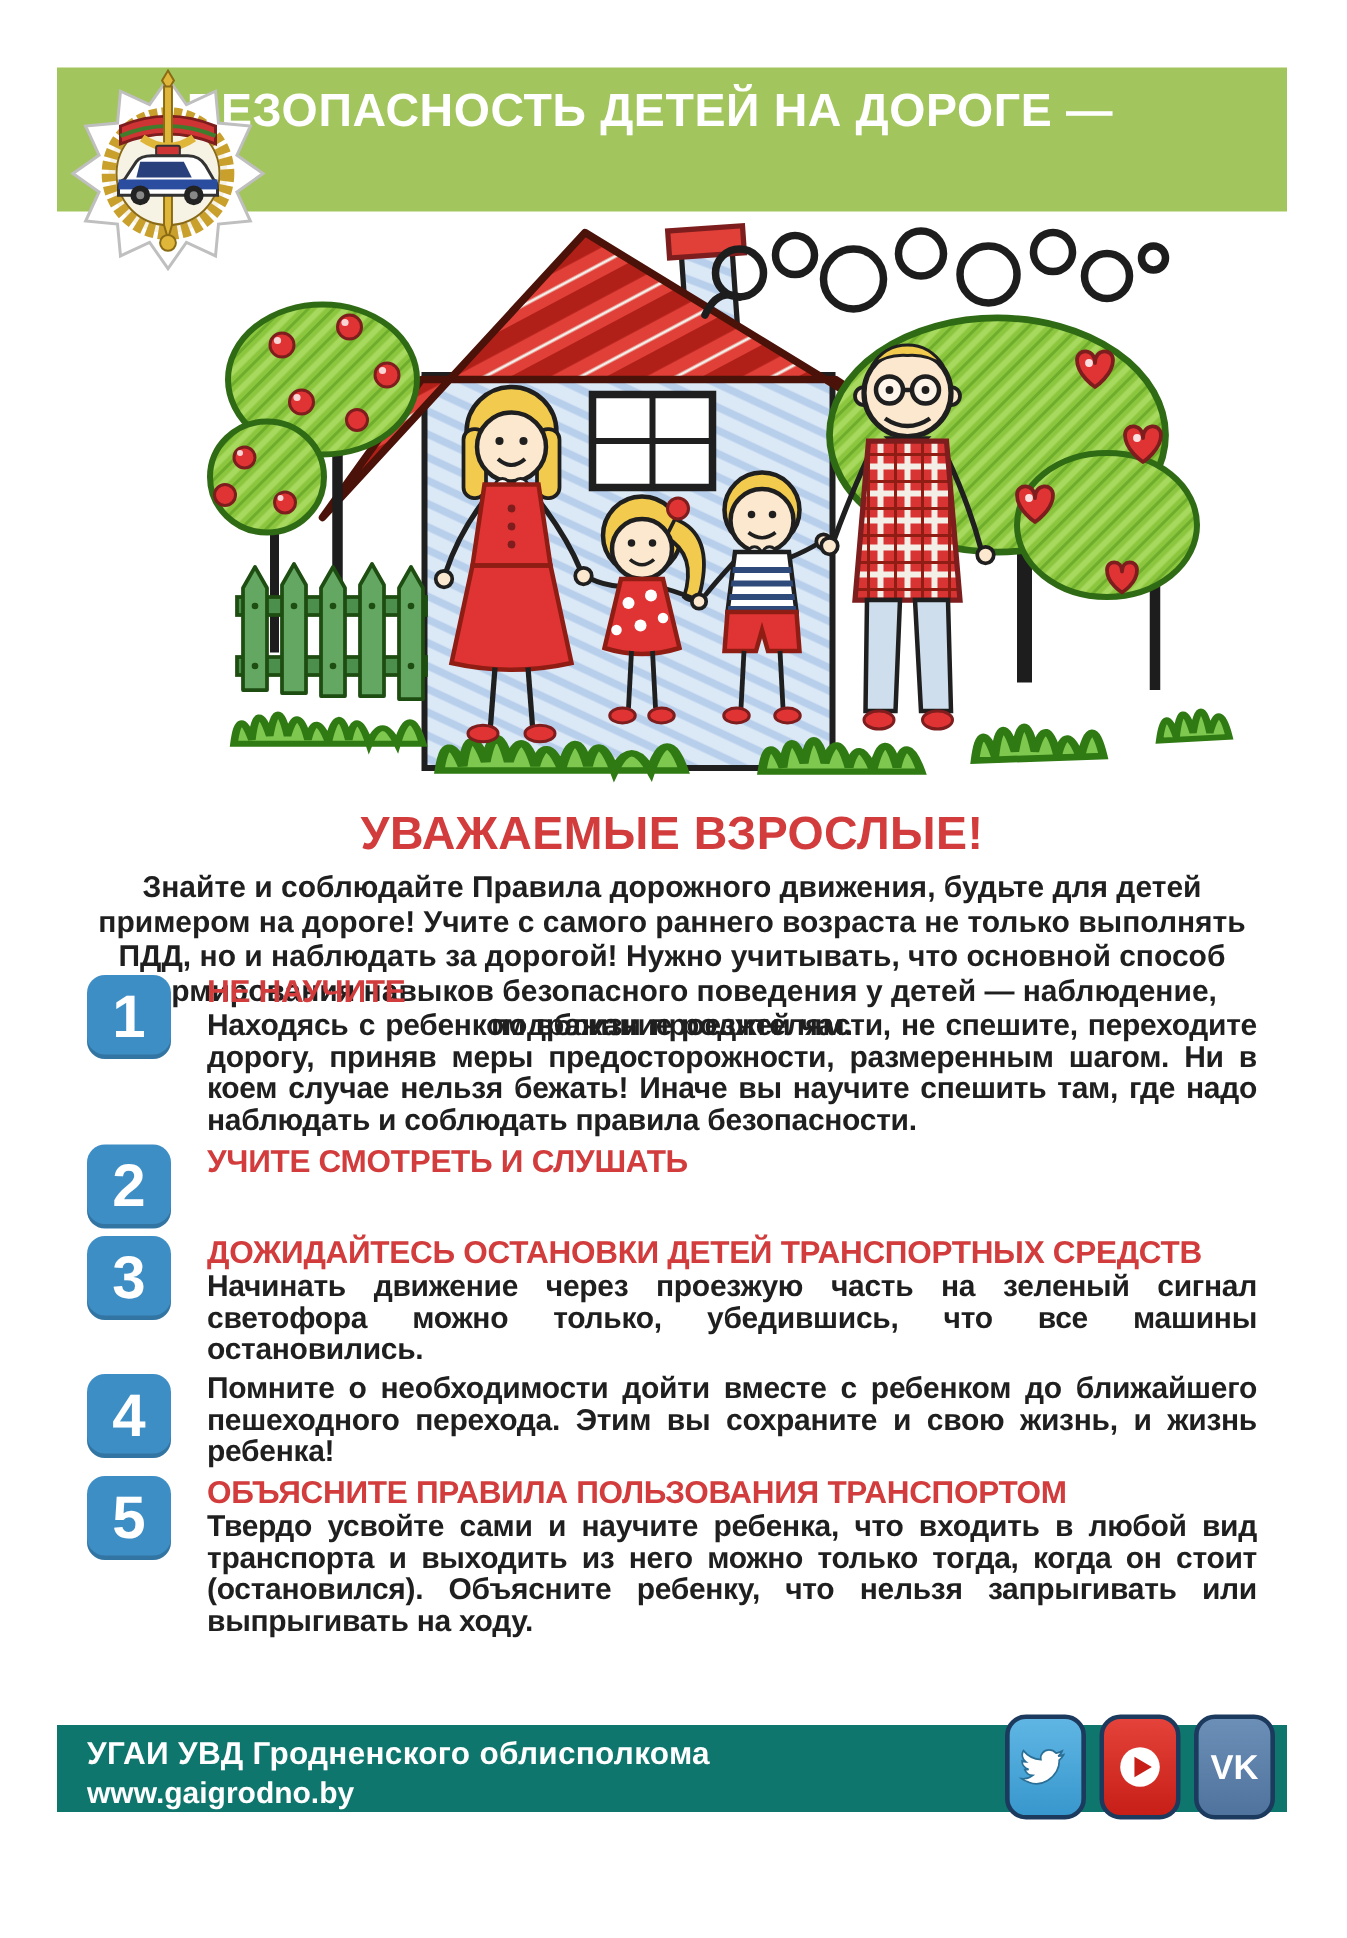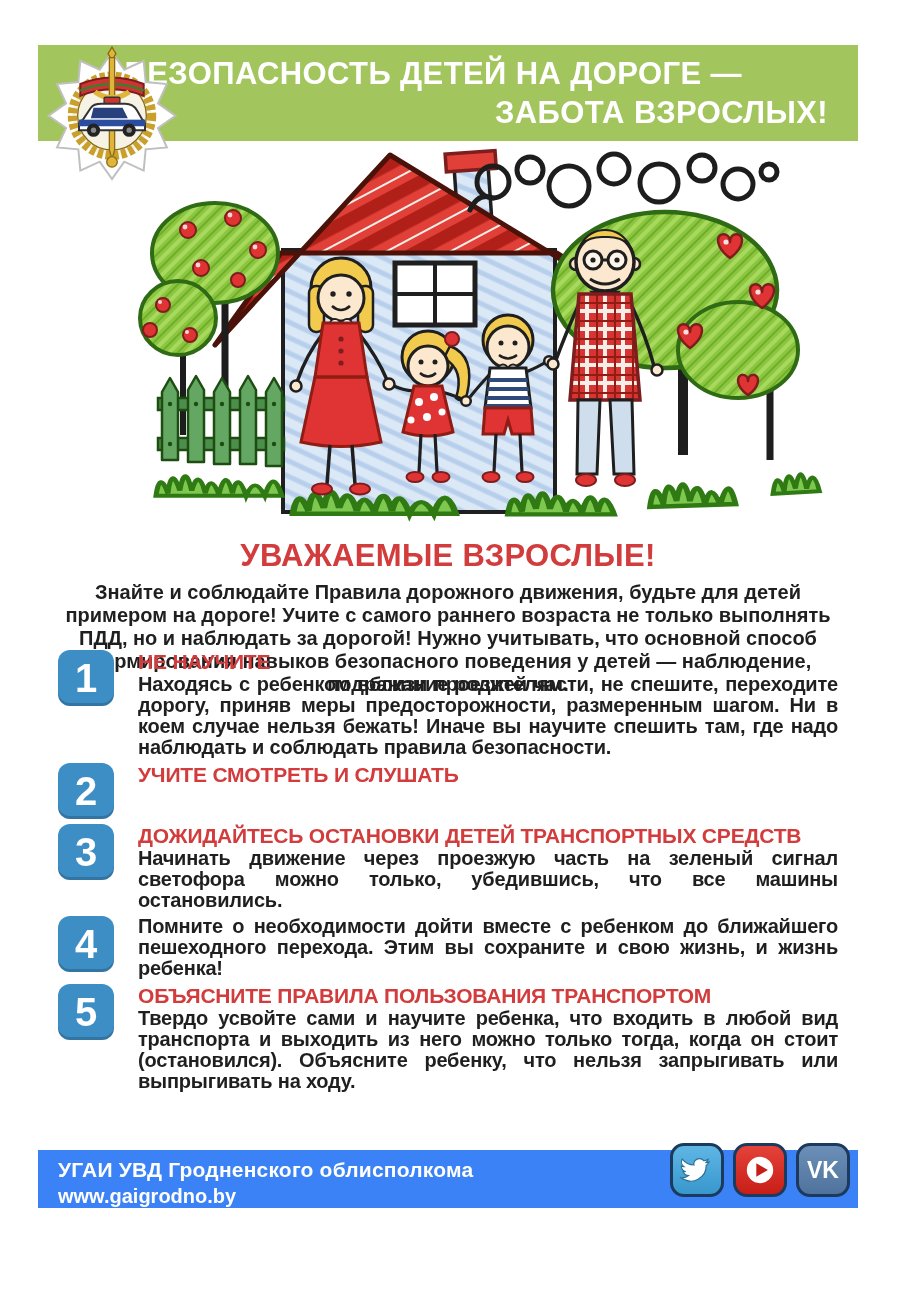--- a/index.html
+++ b/index.html
@@ -29,25 +29,25 @@
   .rule{display:flex;margin-bottom:5px;}
   .rule-badge{flex:0 0 56px;width:56px;height:56px;background:#3e8ec6;border-radius:12px;
               color:#fff;font-size:40px;font-weight:bold;display:flex;align-items:center;
               justify-content:center;margin-right:24px;box-shadow:inset 0 -3px 0 rgba(0,0,0,.18);}
   .rule-content{flex:1;min-width:0;}
   .rule-title{font-size:21px;font-weight:bold;color:#d23c3c;line-height:24px;letter-spacing:-.2px;}
   .rule-text{font-size:20px;font-weight:bold;color:#1f1f1f;line-height:21px;
              text-align:justify;letter-spacing:-.2px;}
 
   
-  .footer-band{position:absolute;left:38px;top:1150px;width:820px;height:58px;background:#3b82f6;color:#fff;}
+  .footer-band{position:absolute;left:38px;top:1150px;width:820px;height:58px;background:#0f766e;color:#fff;}
   .footer-org{font-size:21px;font-weight:bold;padding:8px 0 0 20px;letter-spacing:.2px;}
   .footer-site{font-size:20px;font-weight:bold;padding:3px 0 0 20px;}
   .social{position:absolute;right:8px;top:-7px;display:flex;gap:9px;}
-  .social-btn{width:54px;height:54px;border-radius:14px;border:3px solid #1c3a5e;box-sizing:border-box;
+  .social-btn{width:54px;height:70px;border-radius:14px;border:3px solid #1c3a5e;box-sizing:border-box;
               display:flex;align-items:center;justify-content:center;cursor:pointer;}
   .tw{background:linear-gradient(#5fb6e4,#3897cd);}
   .yt{background:linear-gradient(#e4423a,#c71f17);}
   .vk{background:linear-gradient(#6c8fb8,#4f739c);color:#fff;font-weight:bold;font-size:23px;}
 </style>
 </head>
 <body>
 
 <div class="poster">
 
@@ -70,21 +70,20 @@
           <rect x="25" y="63" width="50" height="5" fill="#2a4da0"></rect>
           <circle cx="36" cy="71" r="5" fill="#222"></circle>
             <circle cx="36" cy="71" r="2" fill="#888"></circle>
           <circle cx="63" cy="71" r="5" fill="#222"></circle>
             <circle cx="63" cy="71" r="2" fill="#888"></circle>
         </g>
       </svg>
     </div>
     <div class="header-titles">
       <div class="t1">БЕЗОПАСНОСТЬ ДЕТЕЙ НА ДОРОГЕ —</div>
-      <div class="t2">ЗАБОТА ВЗРОСЛЫХ!</div>
     </div>
   </div>
 
   <div class="scene">
     <svg viewBox="0 0 820 398">
       <defs>
         <pattern id="wallpat" width="14" height="14" patternUnits="userSpaceOnUse" patternTransform="rotate(115)">
           <rect width="14" height="14" fill="#dbe8f6"></rect>
           <line x1="3" y1="0" x2="3" y2="14" stroke="#b8cfec" stroke-width="5"></line>
         </pattern>

